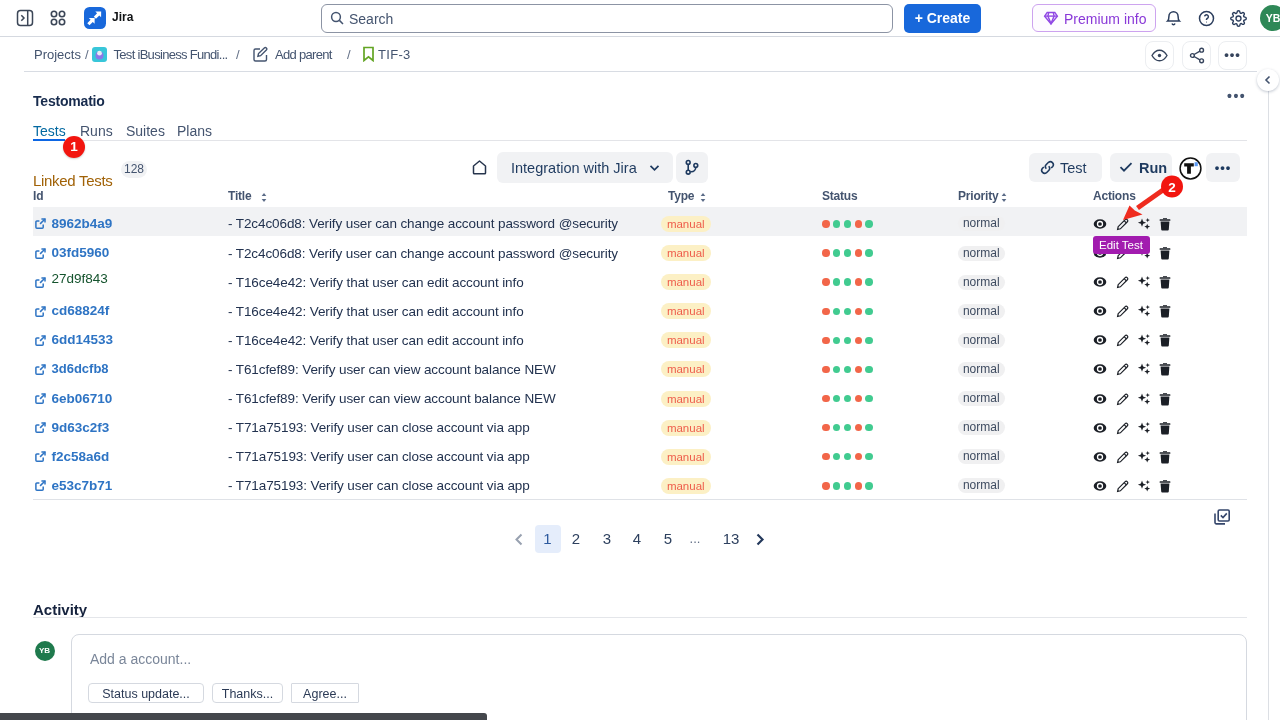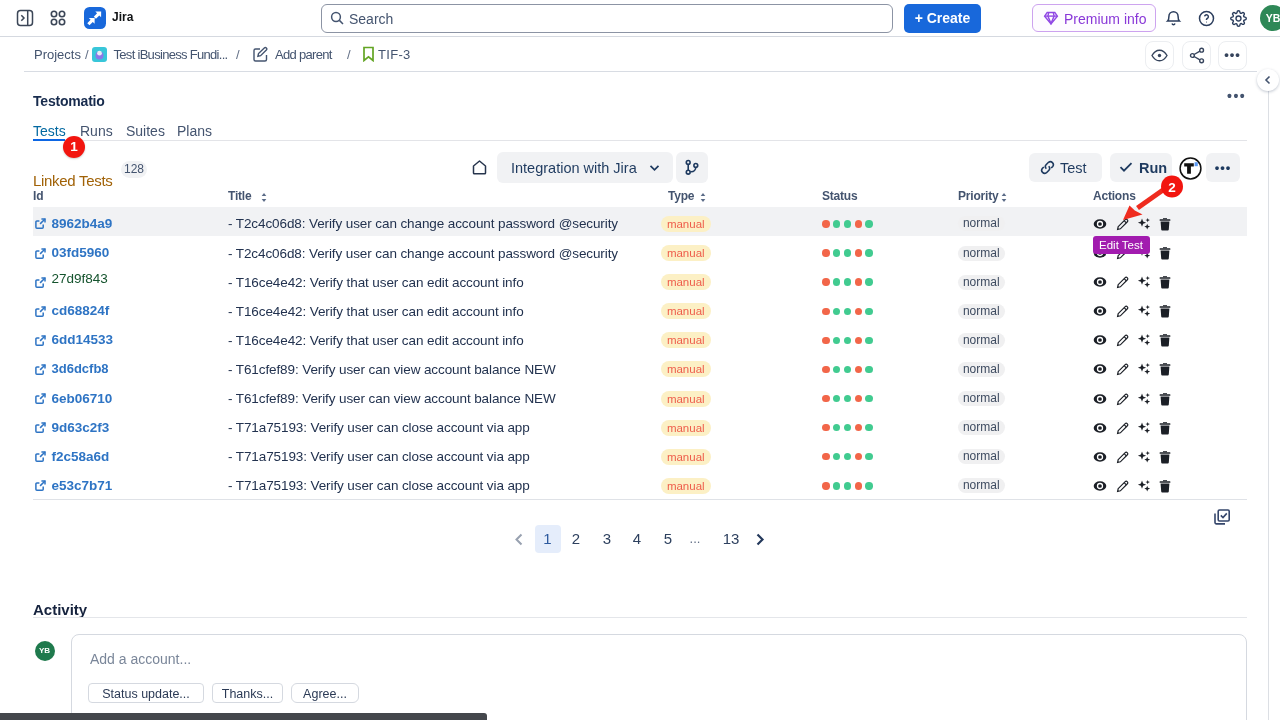--- a/index.html
+++ b/index.html
@@ -551,15 +551,15 @@
   </svg>
 
 <div class="abs" style="left:33px;top:601px;font-size:15px;font-weight:bold;color:#16233E">Activity</div>
 <div class="abs" style="left:33px;top:617px;width:1214px;height:1px;background:#E4E6EA"></div>
 
 <div class="abs" style="left:34.5px;top:640.5px;width:20px;height:20px;border-radius:50%;background:#1F7A4D;color:#fff;font-size:8px;font-weight:bold;text-align:center;line-height:20px">YB</div>
 <div class="abs" style="left:71px;top:634px;width:1176px;height:95px;border:1.3px solid #D5D9E0;border-radius:8px;background:#fff"></div>
 <div class="abs" style="left:90px;top:651px;font-size:14px;color:#7A8699">Add a account...</div>
 <div class="abs" style="left:88px;top:683px;width:116px;height:20px;border:1px solid #D5D9E0;border-radius:4px;color:#2B3A55;font-size:12.5px;line-height:20px;text-align:center">Status update...</div>
 <div class="abs" style="left:212px;top:683px;width:71px;height:20px;border:1px solid #D5D9E0;border-radius:4px;color:#2B3A55;font-size:12.5px;line-height:20px;text-align:center">Thanks...</div>
-<div class="abs" style="left:291px;top:683px;width:68px;height:20px;border:1px solid #D5D9E0;border-radius:6px;color:#2B3A55;font-size:12.5px;line-height:20px;text-align:center">Agree...</div>
+<div class="abs" style="left:291px;top:683px;width:68px;height:20px;border:1px solid #D5D9E0;border-radius:1px;color:#2B3A55;font-size:12.5px;line-height:20px;text-align:center">Agree...</div>
 
 <div class="abs" style="left:0;top:713px;width:487px;height:7px;background:#44474C;border-top-right-radius:3px"></div>
 
 </body></html>

